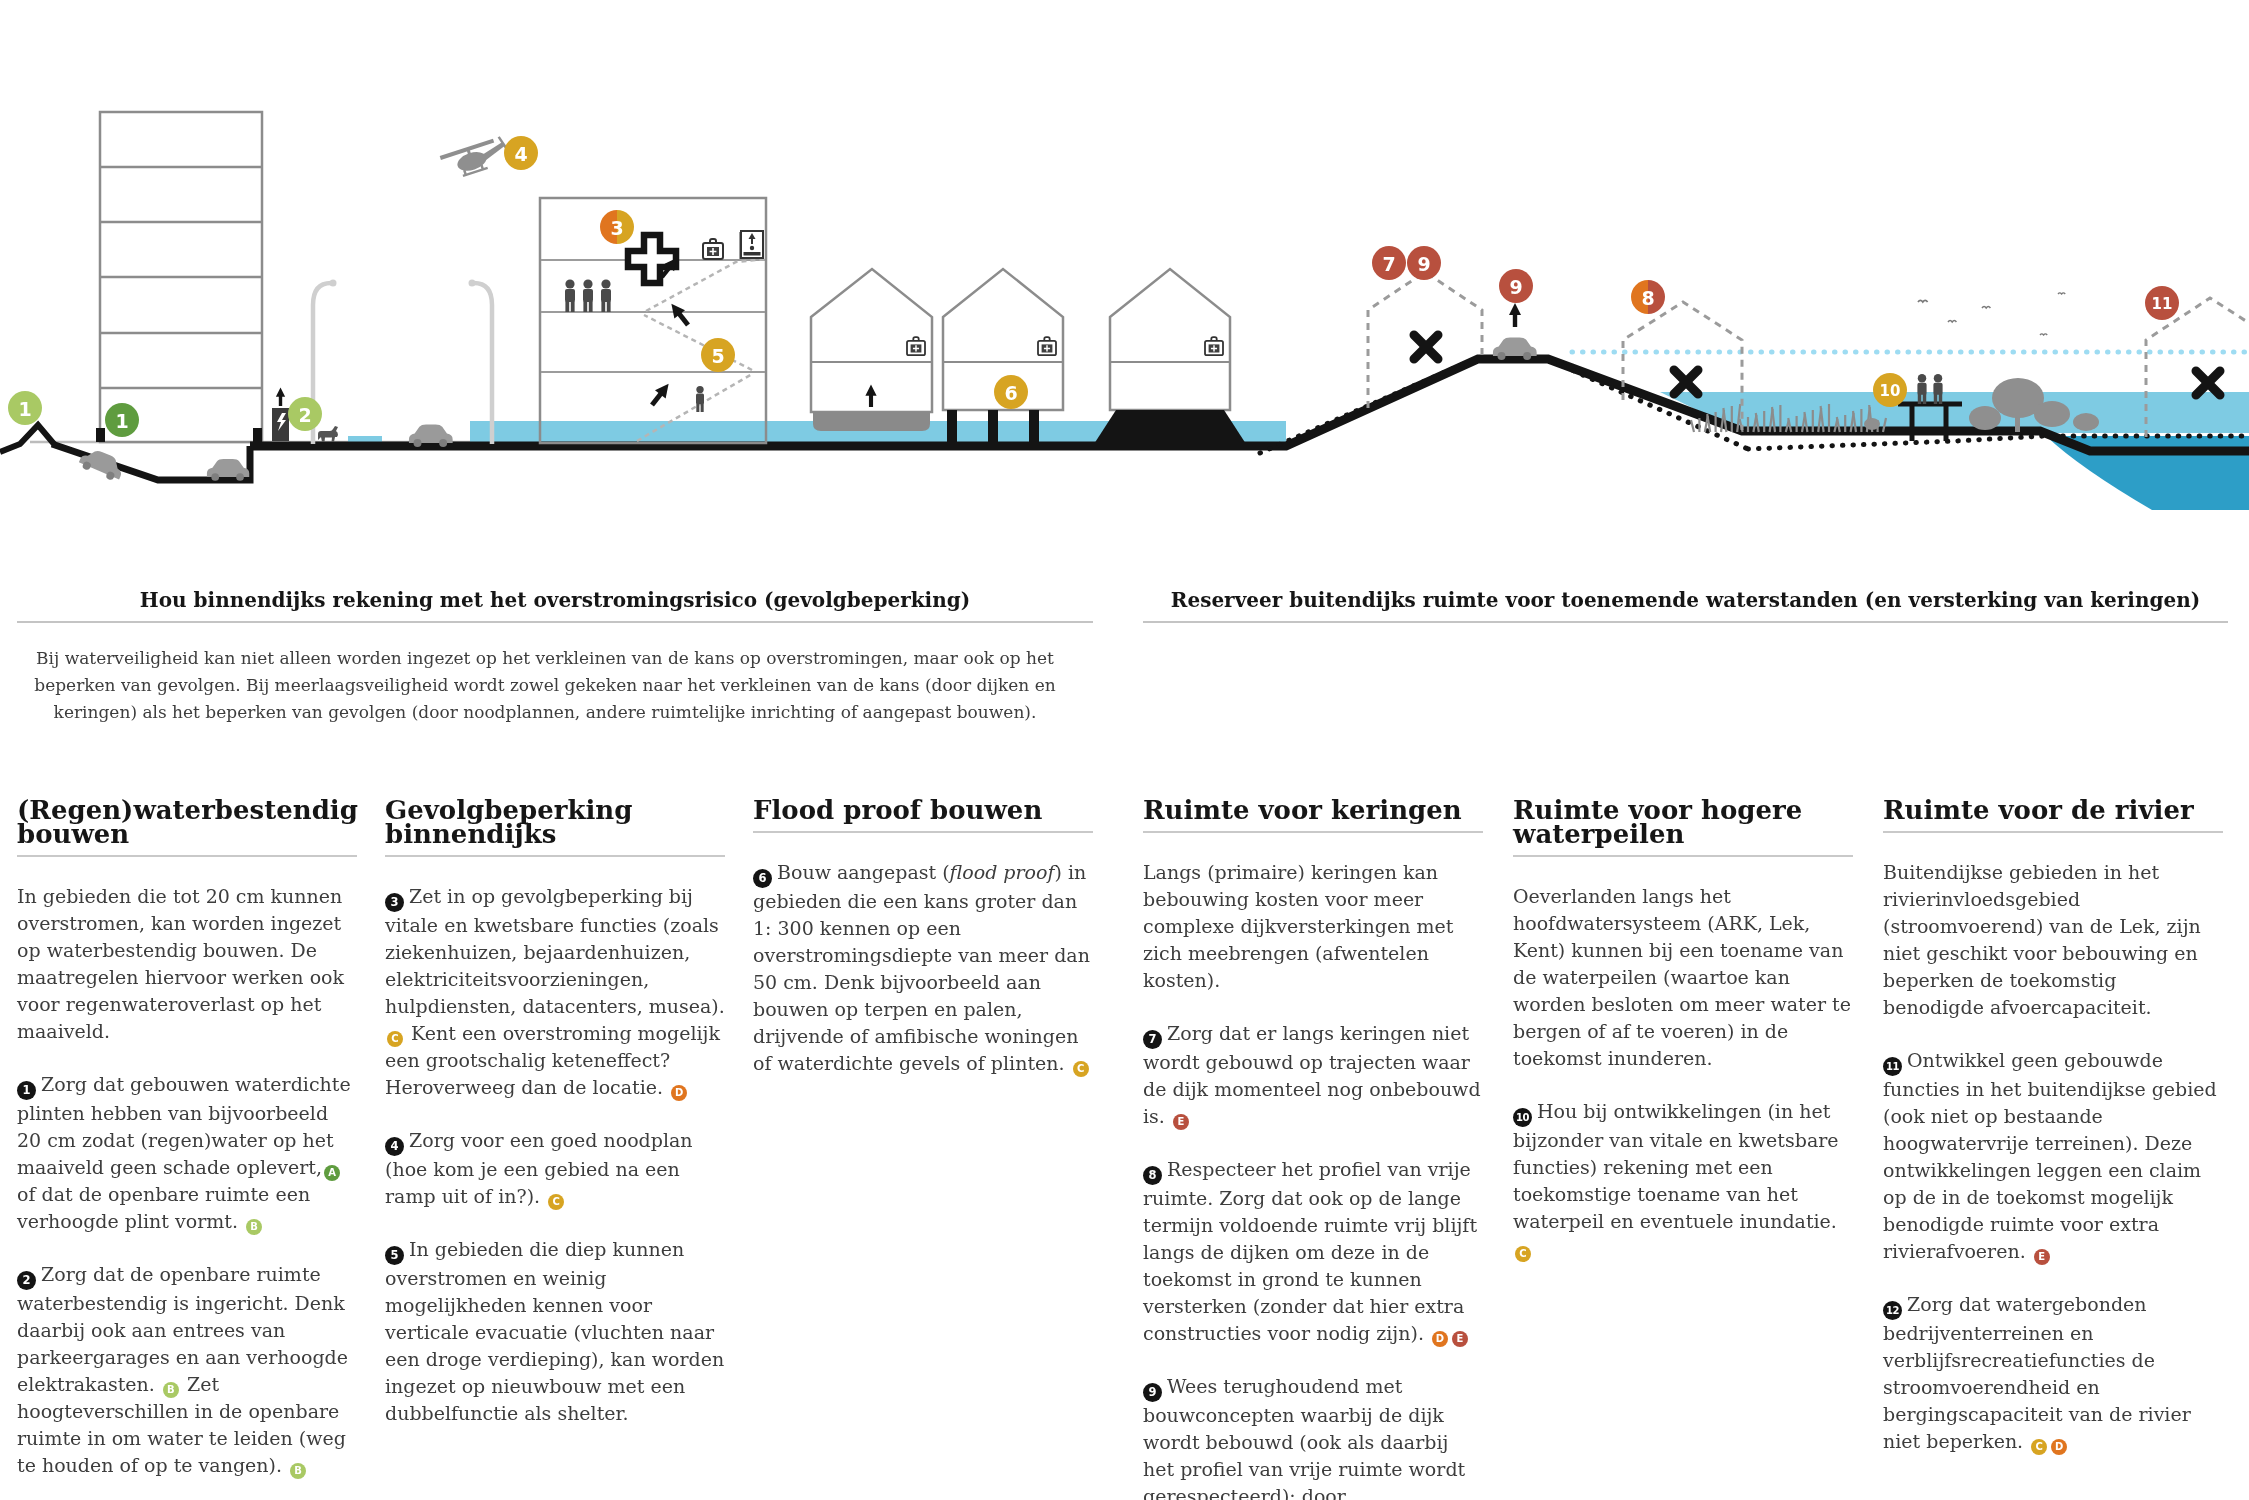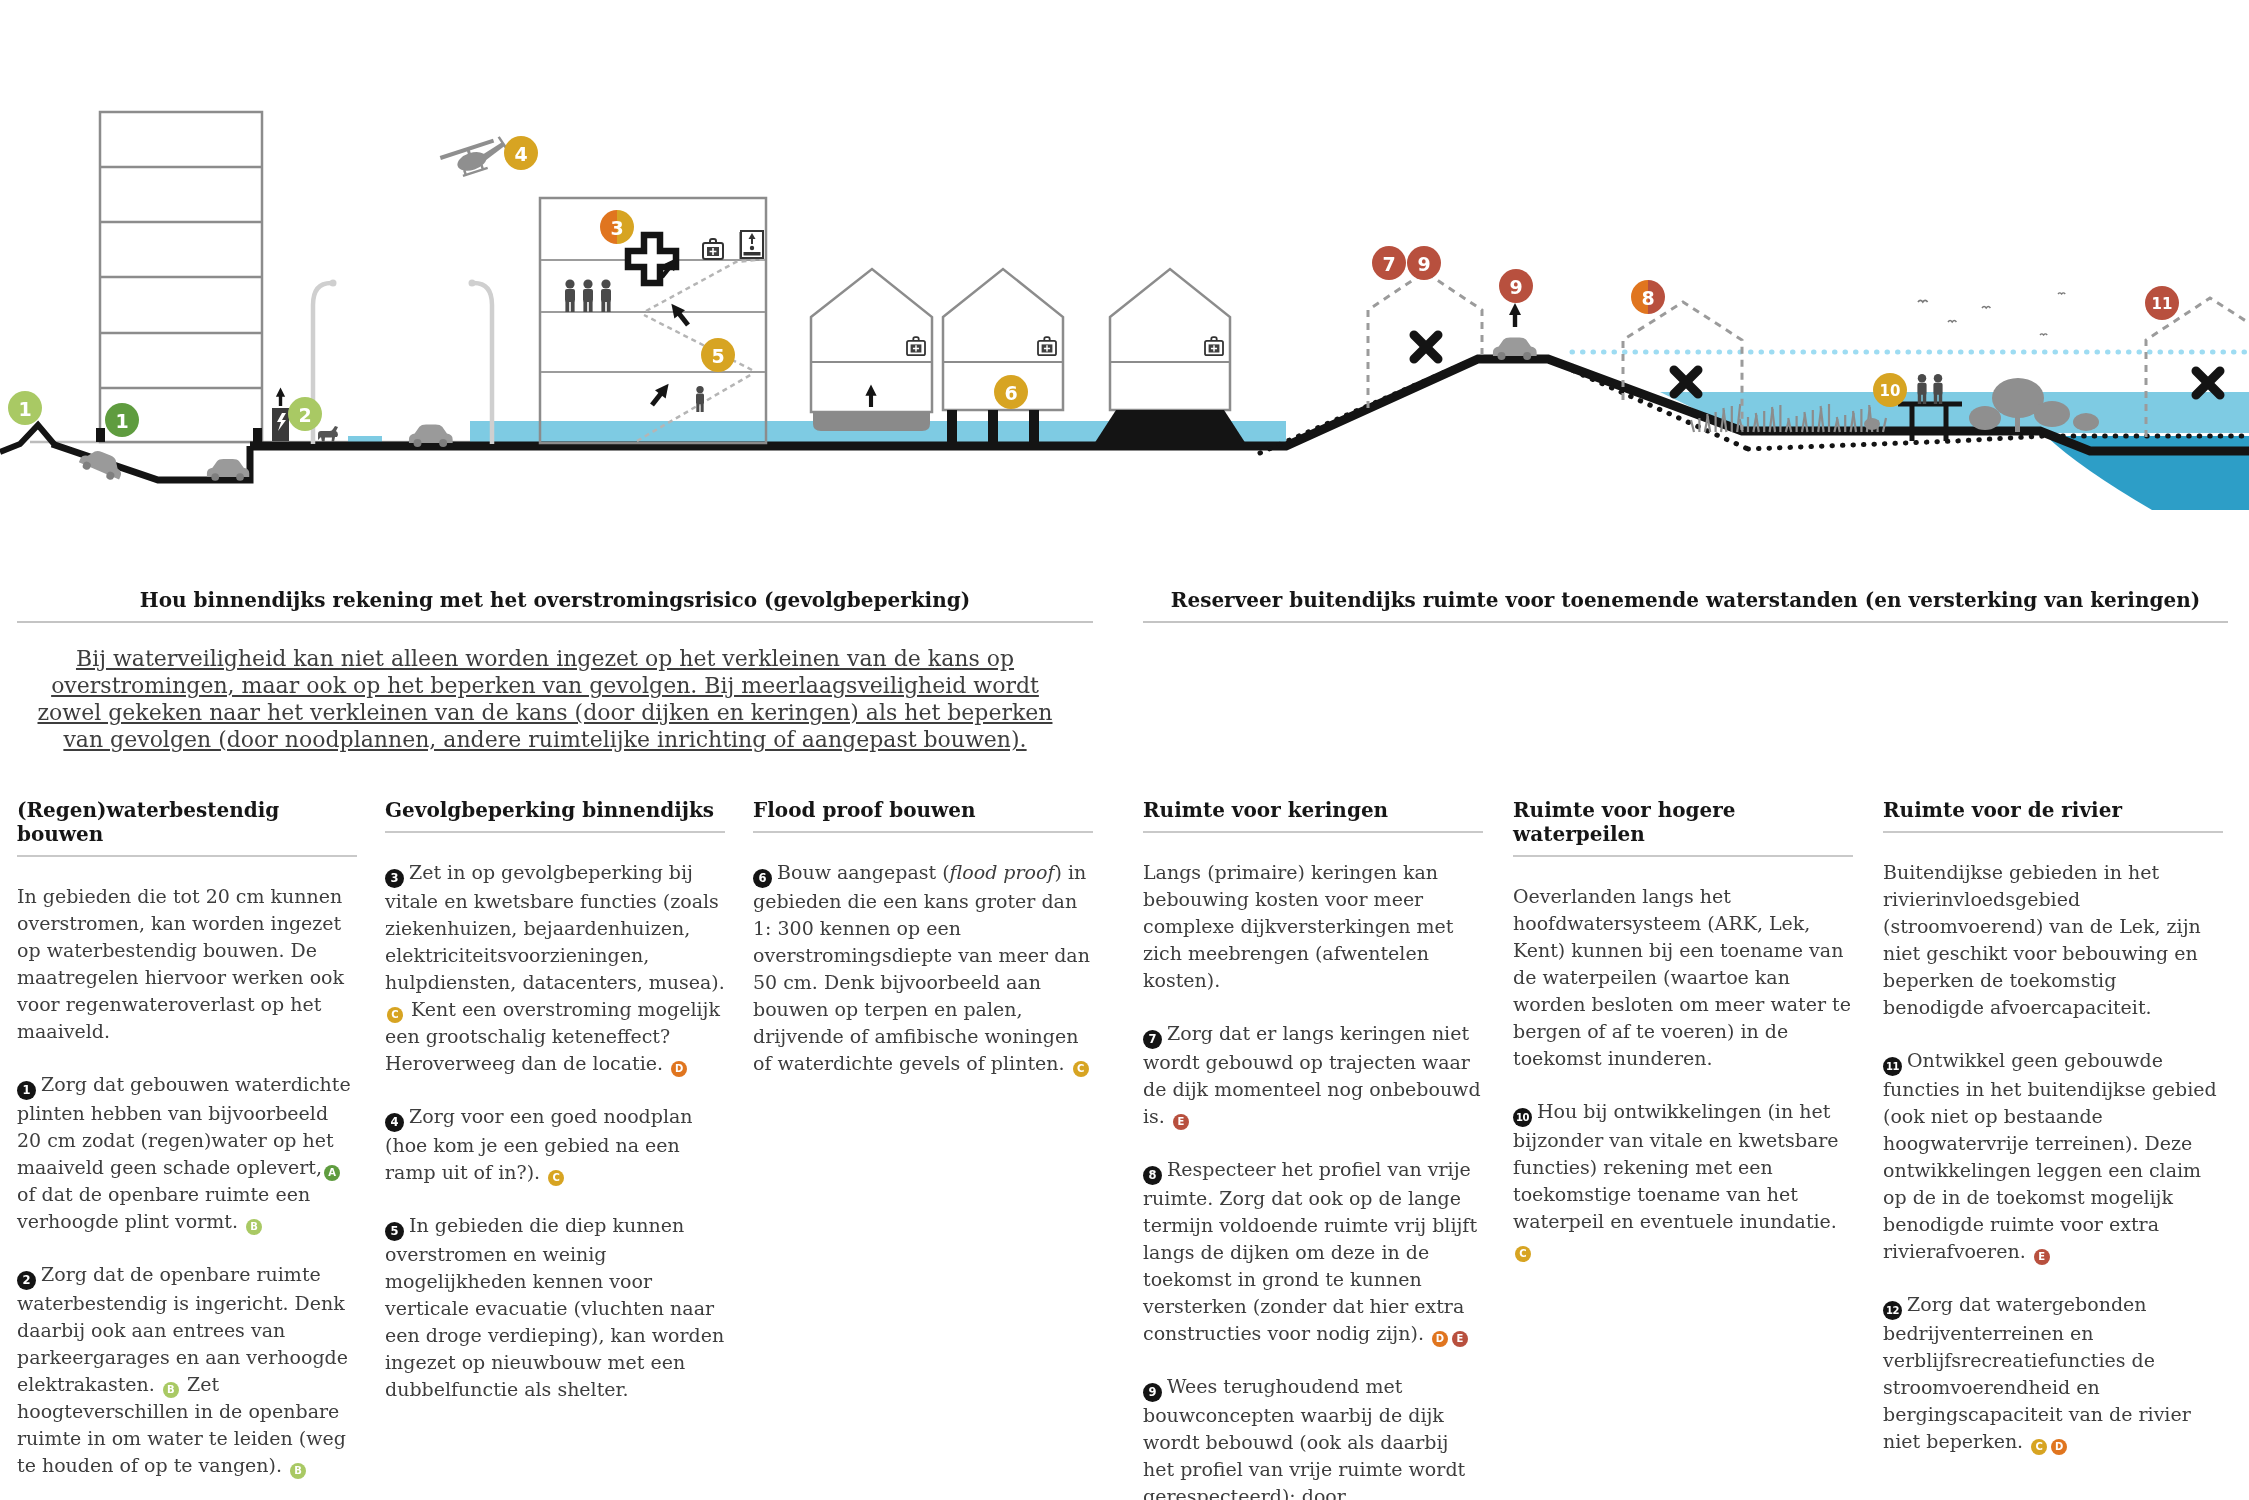--- a/index.html
+++ b/index.html
@@ -3,24 +3,24 @@
 <meta charset="utf-8">
 <style>
   html,body{margin:0;padding:0;background:#fff;}
   .canvas{position:relative;width:2249px;height:1500px;background:#fff;overflow:hidden;
           font-family:"DejaVu Serif", serif;color:#3d3d3d;}
   .diagram{position:absolute;left:0;top:0;}
   .section-head{position:absolute;top:588px;text-align:center;}
   .section-head h2{margin:0;font-size:20px;line-height:24px;color:#161616;font-weight:bold;
                    font-family:"DejaVu Serif", serif;}
   .section-head .rule{height:2px;background:#c4c4c4;margin-top:9px;}
-  .sec-intro{margin:22px 0 12px 0;font-size:22px;line-height:27px;text-decoration:underline;}
+  .sec-intro{margin:22px 0 12px 0;font-size:17px;line-height:27px;}
   .cols{position:absolute;top:798px;display:flex;}
   .col{width:340px;flex:0 0 340px;}
-  .col .col-title{font-size:20px;line-height:24px;font-weight:bold;color:#161616;}
+  .col .col-title{font-size:26px;line-height:24px;font-weight:bold;color:#161616;}
   .col .rule{height:2px;background:#c9c9c9;margin-top:9px;}
   .col p{margin:26px 0 0 0;font-size:19px;line-height:27px;}
   .nbadge{display:inline-block;width:19px;height:19px;border-radius:50%;background:#141414;color:#fff;
           font-family:"DejaVu Sans", sans-serif;font-size:11.5px;font-weight:bold;line-height:19px;
           text-align:center;vertical-align:-3px;margin-right:5px;}
   .nbadge.wide{font-size:10px;letter-spacing:-0.5px;}
   .lbadge{display:inline-block;width:16px;height:16px;border-radius:50%;color:#fff;
           font-family:"DejaVu Sans", sans-serif;font-size:10px;font-weight:bold;line-height:16px;
           text-align:center;vertical-align:-2px;margin:0 2px;}
   .cols-left{left:17px;gap:28px;}

